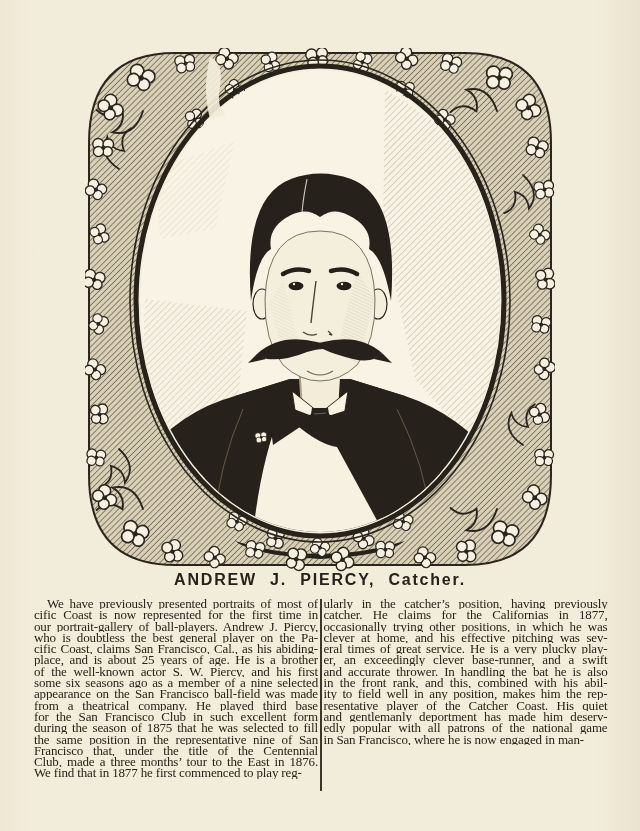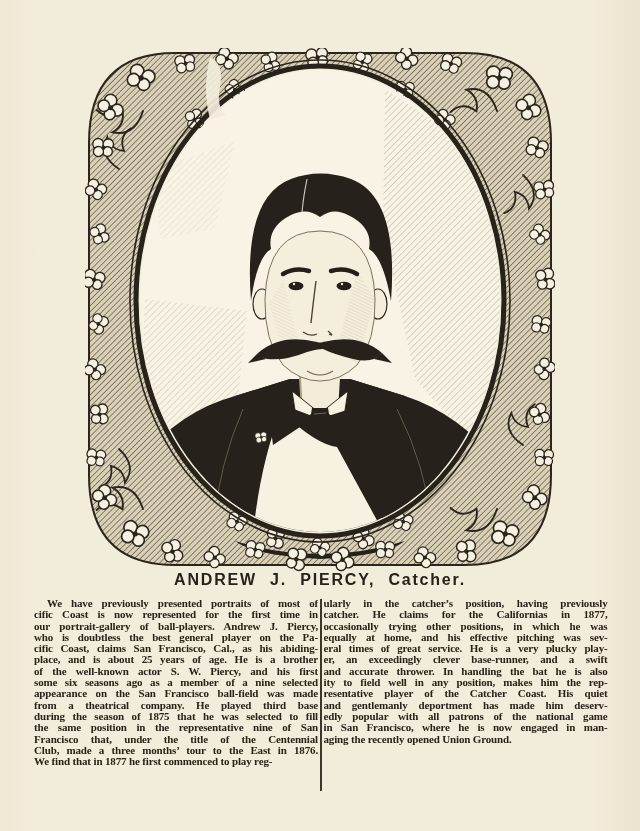--- a/index.html
+++ b/index.html
@@ -10,21 +10,21 @@
     background:linear-gradient(90deg,#efe8d4 0%, var(--paper) 6%, var(--paper) 93%, #eae3cf 100%);
   }
   .engraving-wrap{ position:absolute; left:85px; top:48px; width:470px; height:524px; }
   .caption{
     position:absolute; top:571px; left:0; width:640px; text-align:center;
     font-family:"Liberation Sans", sans-serif; font-weight:bold; font-size:16px;
     letter-spacing:1.8px; word-spacing:7px; color:var(--ink);
   }
   .columns{ position:absolute; top:598px; left:34px; width:574px; display:flex; }
   .col{
-    width:284px; color:#28221a; font-weight:700; font-size:11px; line-height:11.3px;
+    width:284px; color:#28221a; font-weight:400; font-size:13px; line-height:11.3px;
     letter-spacing:-0.15px;
   }
   .col .tline{ text-align:justify; text-align-last:justify; white-space:nowrap; overflow:hidden; }
   .col .tline:last-child{ text-align-last:left; }
   .col-left .tline:first-child{ text-indent:13px; }
   .divider{ width:1.5px; height:192px; background:#3d362b; margin:1px 2px 0 2px; }
   
   .f-ink{ fill:var(--ink); }
   .petal{ fill:#f5f0e0; stroke:var(--engraving); stroke-width:1.3; }
   .vine{ fill:none; stroke:var(--engraving); stroke-width:1.6; stroke-linecap:round; }
@@ -196,37 +196,38 @@
         <div class="tline">We have previously presented portraits of most of</div>
         <div class="tline">cific Coast is now represented for the first time in</div>
         <div class="tline">our portrait-gallery of ball-players. Andrew J. Piercy,</div>
         <div class="tline">who is doubtless the best general player on the Pa-</div>
         <div class="tline">cific Coast, claims San Francisco, Cal., as his abiding-</div>
         <div class="tline">place, and is about 25 years of age.  He is a brother</div>
         <div class="tline">of the well-known actor S. W. Piercy, and his first</div>
         <div class="tline">some six seasons ago as a member of a nine selected</div>
         <div class="tline">appearance on the San Francisco ball-field was made</div>
         <div class="tline">from a theatrical company.  He played third base</div>
+        <div class="tline">for the San Francisco Club in such excellent form</div>
         <div class="tline">during the season of 1875 that he was selected to fill</div>
         <div class="tline">the same position in the representative nine of San</div>
         <div class="tline">Francisco that, under the title of the Centennial</div>
         <div class="tline">Club, made a three months’ tour to the East in 1876.</div>
         <div class="tline">We find that in 1877 he first commenced to play reg-</div>
       </div>
     <div class="divider"></div>
     <div class="col col-right">
         <div class="tline">ularly in the catcher’s position, having previously</div>
         <div class="tline">catcher.  He claims for the Californias in 1877,</div>
         <div class="tline">occasionally trying other positions, in which he was</div>
-        <div class="tline">equally at home, and his effective pitching was sev-</div>
+        <div class="tline">clever at home, and his effective pitching was sev-</div>
         <div class="tline">eral times of great service.  He is a very plucky play-</div>
         <div class="tline">er, an exceedingly clever base-runner, and a swift</div>
         <div class="tline">and accurate thrower.  In handling the bat he is also</div>
+        <div class="tline">in the front rank, and this, combined with his abil-</div>
         <div class="tline">ity to field well in any position, makes him the rep-</div>
         <div class="tline">resentative player of the Catcher Coast.  His quiet</div>
         <div class="tline">and gentlemanly deportment has made him deserv-</div>
         <div class="tline">edly popular with all patrons of the national game</div>
         <div class="tline">in San Francisco, where he is now engaged in man-</div>
-        <div class="tline">aging the recently opened Union Ground.</div>
       </div>
   </div>
 
 </div>
 
 </body></html>

